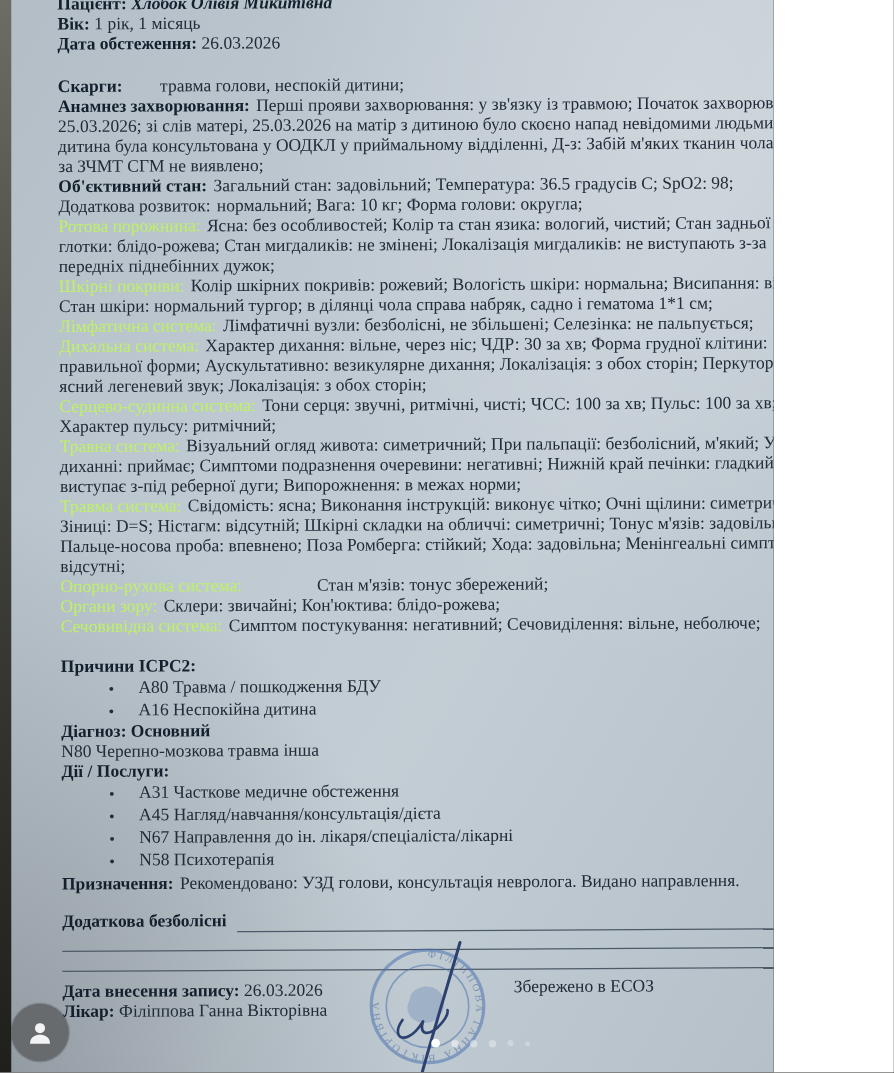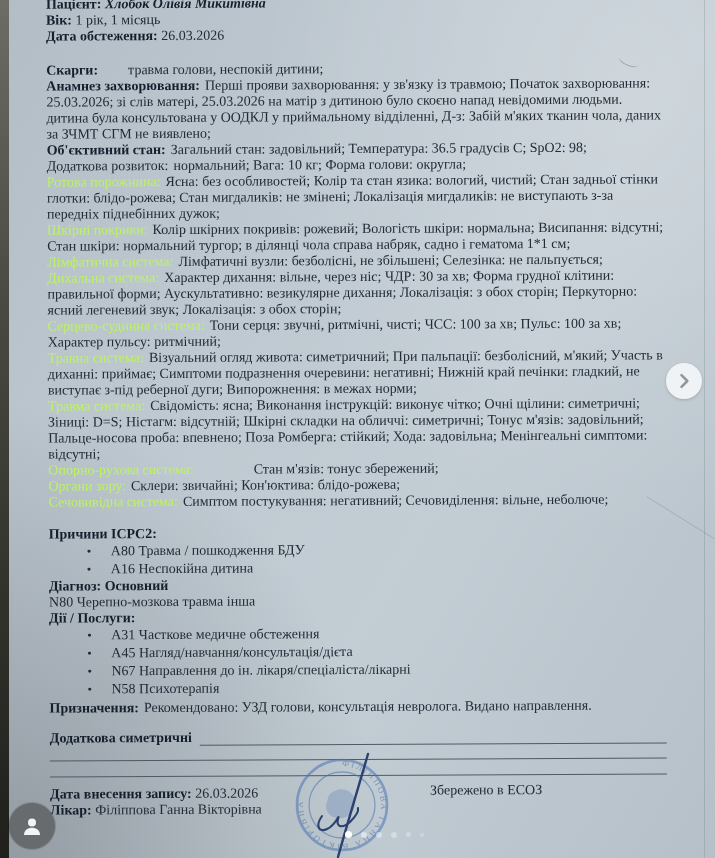--- a/index.html
+++ b/index.html
@@ -1,19 +1,19 @@
 <!DOCTYPE html>
 <html><head>
 <meta charset="utf-8">
 <style>
   * { margin:0; padding:0; box-sizing:border-box; }
   html,body { width:715px; height:858px; }
   body { font-family:"Liberation Serif","DejaVu Serif",serif; }
 
-  .viewer { position:relative; width:715px; height:858px; overflow:hidden; background:#2a2a27; }
+  .viewer { position:relative; width:619px; height:858px; overflow:hidden; background:#2a2a27; }
 
   
   .paper {
     position:absolute; inset:0;
     background:
       radial-gradient(ellipse at 88% 10%, rgba(255,255,255,.20), transparent 42%),
       radial-gradient(ellipse at 0% 102%, rgba(35,40,46,.30), transparent 38%),
       linear-gradient(120deg,#b2bdc6 0%,#bfc9d1 35%,#c3cdd4 60%,#bbc6ce 82%,#b5c0c8 100%);
   }
   .edge-left { position:absolute; left:0; top:0; width:9px; height:858px;
@@ -46,21 +46,21 @@
   .bullet .dot { width:24px; flex:0 0 auto; font-size:13px; }
 
   .presc { margin-top:2px; }
 
   .addinfo { margin-top:14px; display:flex; align-items:flex-end; }
   .addinfo .rule-fill { flex:1 1 auto; border-bottom:1.2px solid #4e5a67; margin-left:8px; height:14px; }
   .rule { border-bottom:1.2px solid #4e5a67; height:15px; }
   .rule2 { height:16px; }
 
   .footer { position:relative; margin-top:9px; }
-  .saved { position:absolute; left:380px; top:-2px; }
+  .saved { position:absolute; left:361px; top:-2px; }
 
   
   .stamp { position:absolute; left:286px; top:753px; }
   .sig   { position:absolute; left:292px; top:752px; }
 
   .avatar { position:absolute; left:9px; top:803px; width:46px; height:46px; border-radius:50%;
     background:#686b6e; display:flex; align-items:center; justify-content:center;
     box-shadow:0 0 0 1px rgba(0,0,0,.15); }
 
   .next-btn { position:absolute; left:666px; top:363px; width:36px; height:36px; border-radius:50%;
@@ -139,21 +139,21 @@
         <span>N67 Направлення до ін. лікаря/спеціаліста/лікарні</span>
       </div>
     <div class="bullet">
         <span class="dot">•</span>
         <span>N58 Психотерапія</span>
       </div>
 
     <p class="para presc"><span class="b">Призначення:</span><span class="txt">Рекомендовано: УЗД голови, консультація невролога. Видано направлення.</span></p>
 
     <div class="addinfo">
-        <span class="b">Додаткова симетричні</span>
+        <span class="b">Додаткова безболісні</span>
         <span class="rule-fill"></span>
       </div>
     <div class="rule"></div>
     <div class="rule rule2"></div>
 
     <div class="footer">
       <div><span class="b">Дата внесення запису:</span> <span>26.03.2026</span></div>
       <div><span class="b">Лікар:</span> <span>Філіппова Ганна Вікторівна</span></div>
       <div class="saved">Збережено в ЕСОЗ</div>
     </div>

